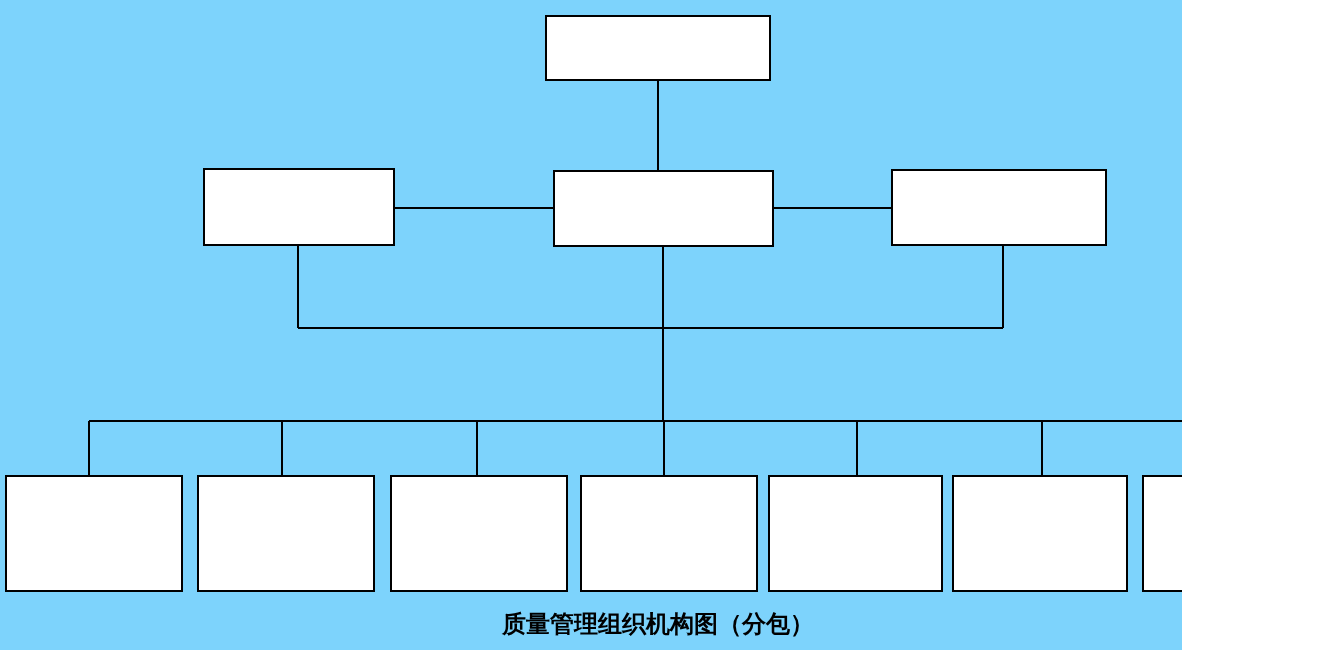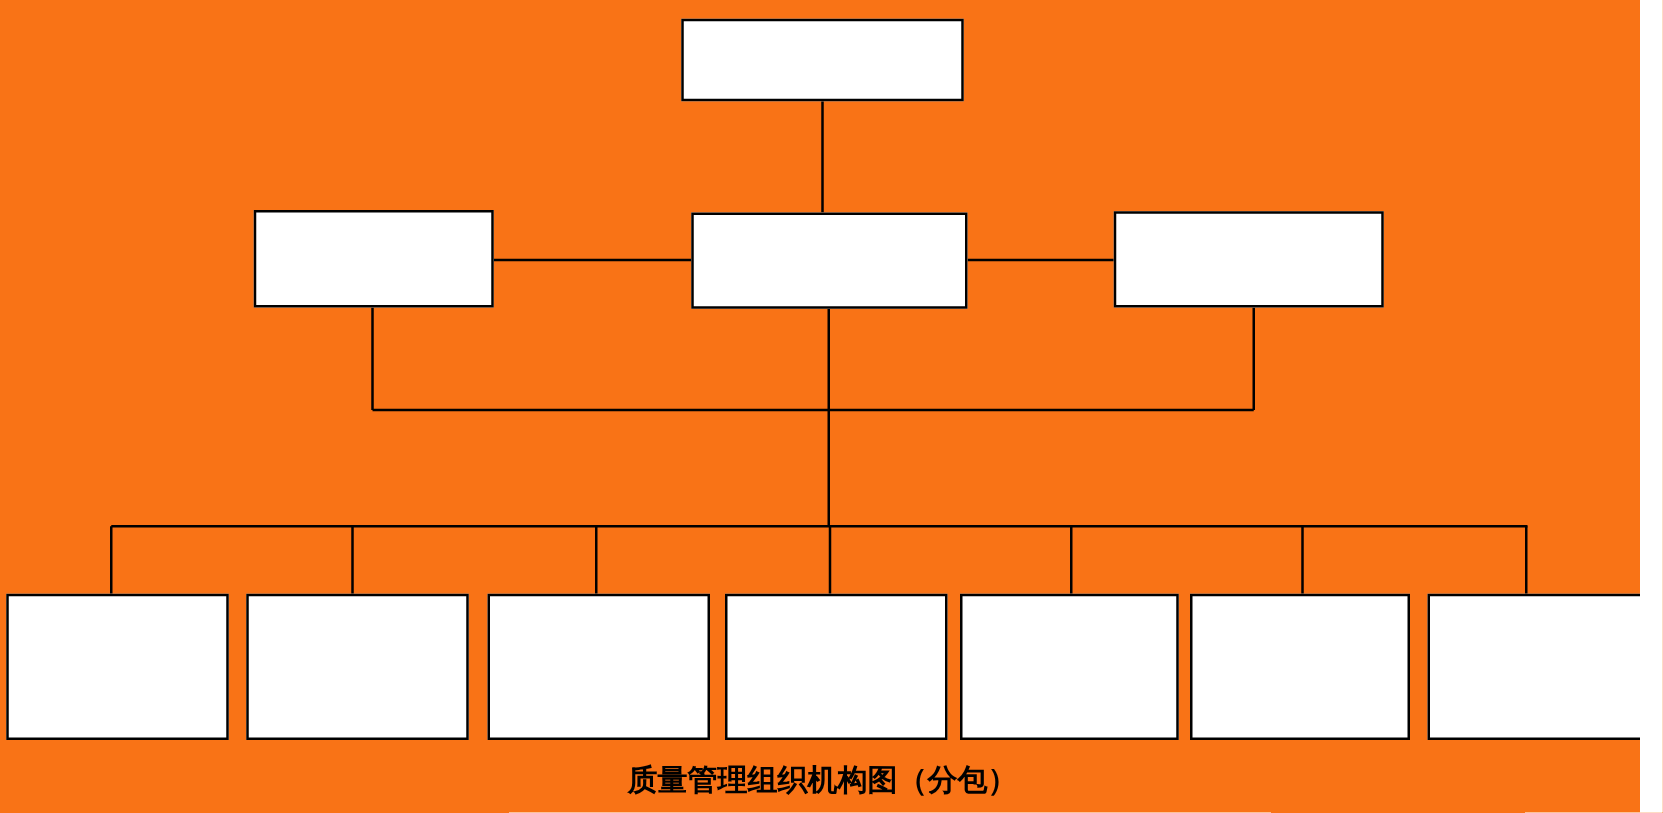--- a/index.html
+++ b/index.html
@@ -2,23 +2,23 @@
 <html><head>
 <meta charset="utf-8">
 <style>
   html, body {
     margin: 0;
     padding: 0;
     background: #ffffff;
   }
   #canvas {
     position: relative;
-    width: 1312px;
+    width: 1182px;
     height: 650px;
-    background: #f97316;
+    background: #7dd3fc;
     overflow: hidden;
     font-family: "Liberation Serif", "DejaVu Serif", serif;
   }
   .node {
     position: absolute;
     box-sizing: border-box;
     border: 2px solid #000000;
     background: #ffffff;
   }
   .seg {

